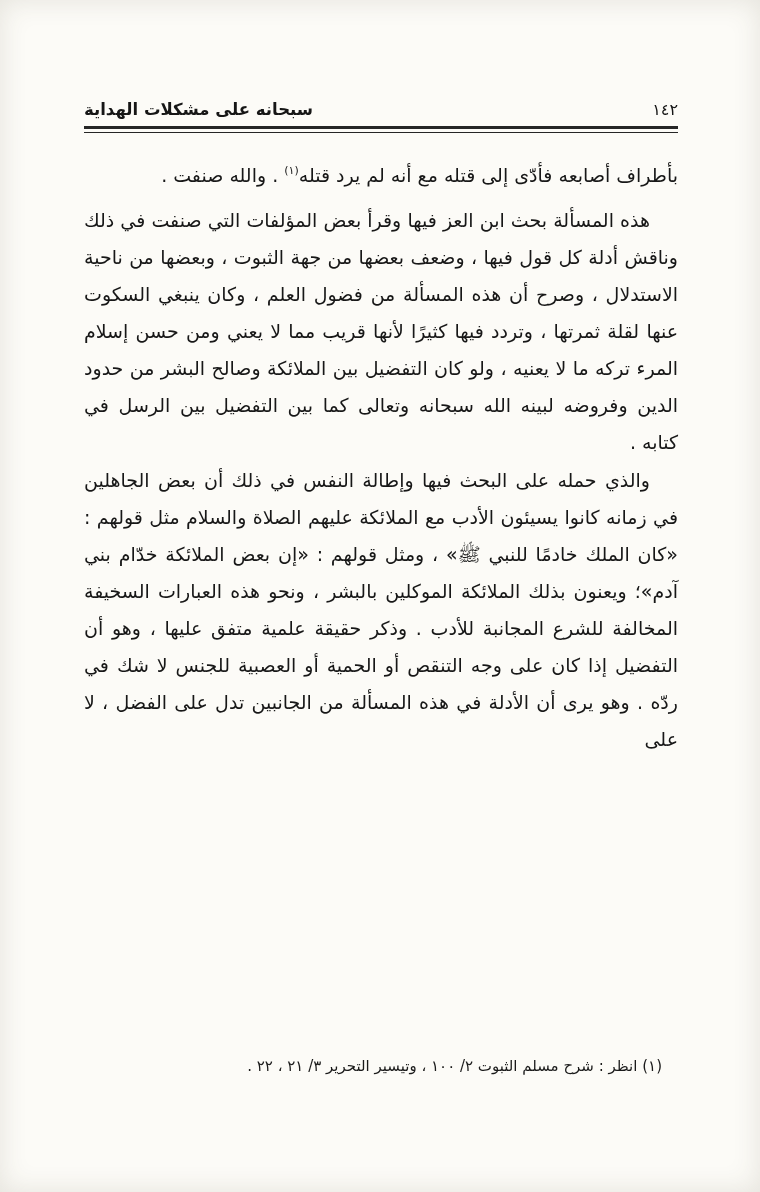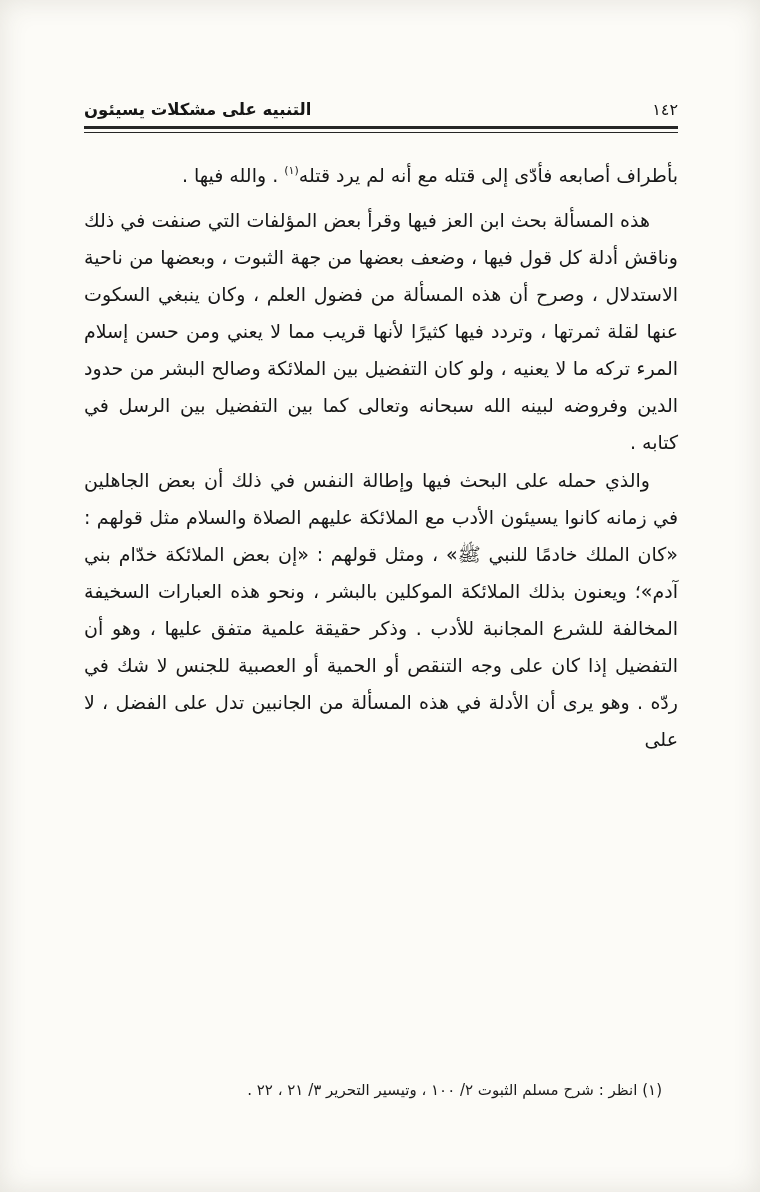--- a/index.html
+++ b/index.html
@@ -69,46 +69,46 @@
   .para.p2 { margin-top: 10px; }
   .para.p3 { margin-top: 8px; }
   .para.p4 { margin-top: 1px; }
   sup.fn-marker {
     font-size: 11px;
     vertical-align: 8px;
     line-height: 0;
   }
   .footnotes {
     margin-top: auto;
-    margin-bottom: 88px;
+    margin-bottom: 112px;
     direction: rtl;
     padding-right: 16px;
     padding-left: 40px;
     font-size: 15px;
     line-height: 27px;
     text-align: right;
     color: #1a1a1a;
   }
 </style>
 </head>
 <body>
 
 <div class="page">
   <div class="content">
 
     <div class="header">
-      <span class="header-title">التنبيه على مشكلات يسيئون</span>
+      <span class="header-title">سبحانه على مشكلات الهداية</span>
       <span class="page-number">١٤٢</span>
     </div>
     <div class="rule-thick"></div>
     <div class="rule-thin"></div>
 
     <div class="body-text">
 
-      <p class="para no-indent"><span>بأطراف أصابعه فأدّى إلى قتله مع أنه لم يرد قتله</span><sup class="fn-marker">(١)</sup><span> . والله فيها .</span></p>
+      <p class="para no-indent"><span>بأطراف أصابعه فأدّى إلى قتله مع أنه لم يرد قتله</span><sup class="fn-marker">(١)</sup><span> . والله صنفت .</span></p>
 
 
 
       <p class="para p3">هذه المسألة بحث ابن العز فيها وقرأ بعض المؤلفات التي صنفت في ذلك وناقش أدلة كل قول فيها ، وضعف بعضها من جهة الثبوت ، وبعضها من ناحية الاستدلال ، وصرح أن هذه المسألة من فضول العلم ، وكان ينبغي السكوت عنها لقلة ثمرتها ، وتردد فيها كثيرًا لأنها قريب مما لا يعني ومن حسن إسلام المرء تركه ما لا يعنيه ، ولو كان التفضيل بين الملائكة وصالح البشر من حدود الدين وفروضه لبينه الله سبحانه وتعالى كما بين التفضيل بين الرسل في كتابه .</p>
 
       <p class="para p4">والذي حمله على البحث فيها وإطالة النفس في ذلك أن بعض الجاهلين في زمانه كانوا يسيئون الأدب مع الملائكة عليهم الصلاة والسلام مثل قولهم : «كان الملك خادمًا للنبي ﷺ» ، ومثل قولهم : «إن بعض الملائكة خدّام بني آدم»؛ ويعنون بذلك الملائكة الموكلين بالبشر ، ونحو هذه العبارات السخيفة المخالفة للشرع المجانبة للأدب . وذكر حقيقة علمية متفق عليها ، وهو أن التفضيل إذا كان على وجه التنقص أو الحمية أو العصبية للجنس لا شك في ردّه . وهو يرى أن الأدلة في هذه المسألة من الجانبين تدل على الفضل ، لا على</p>
 
     </div>
 
     <div class="footnotes">

